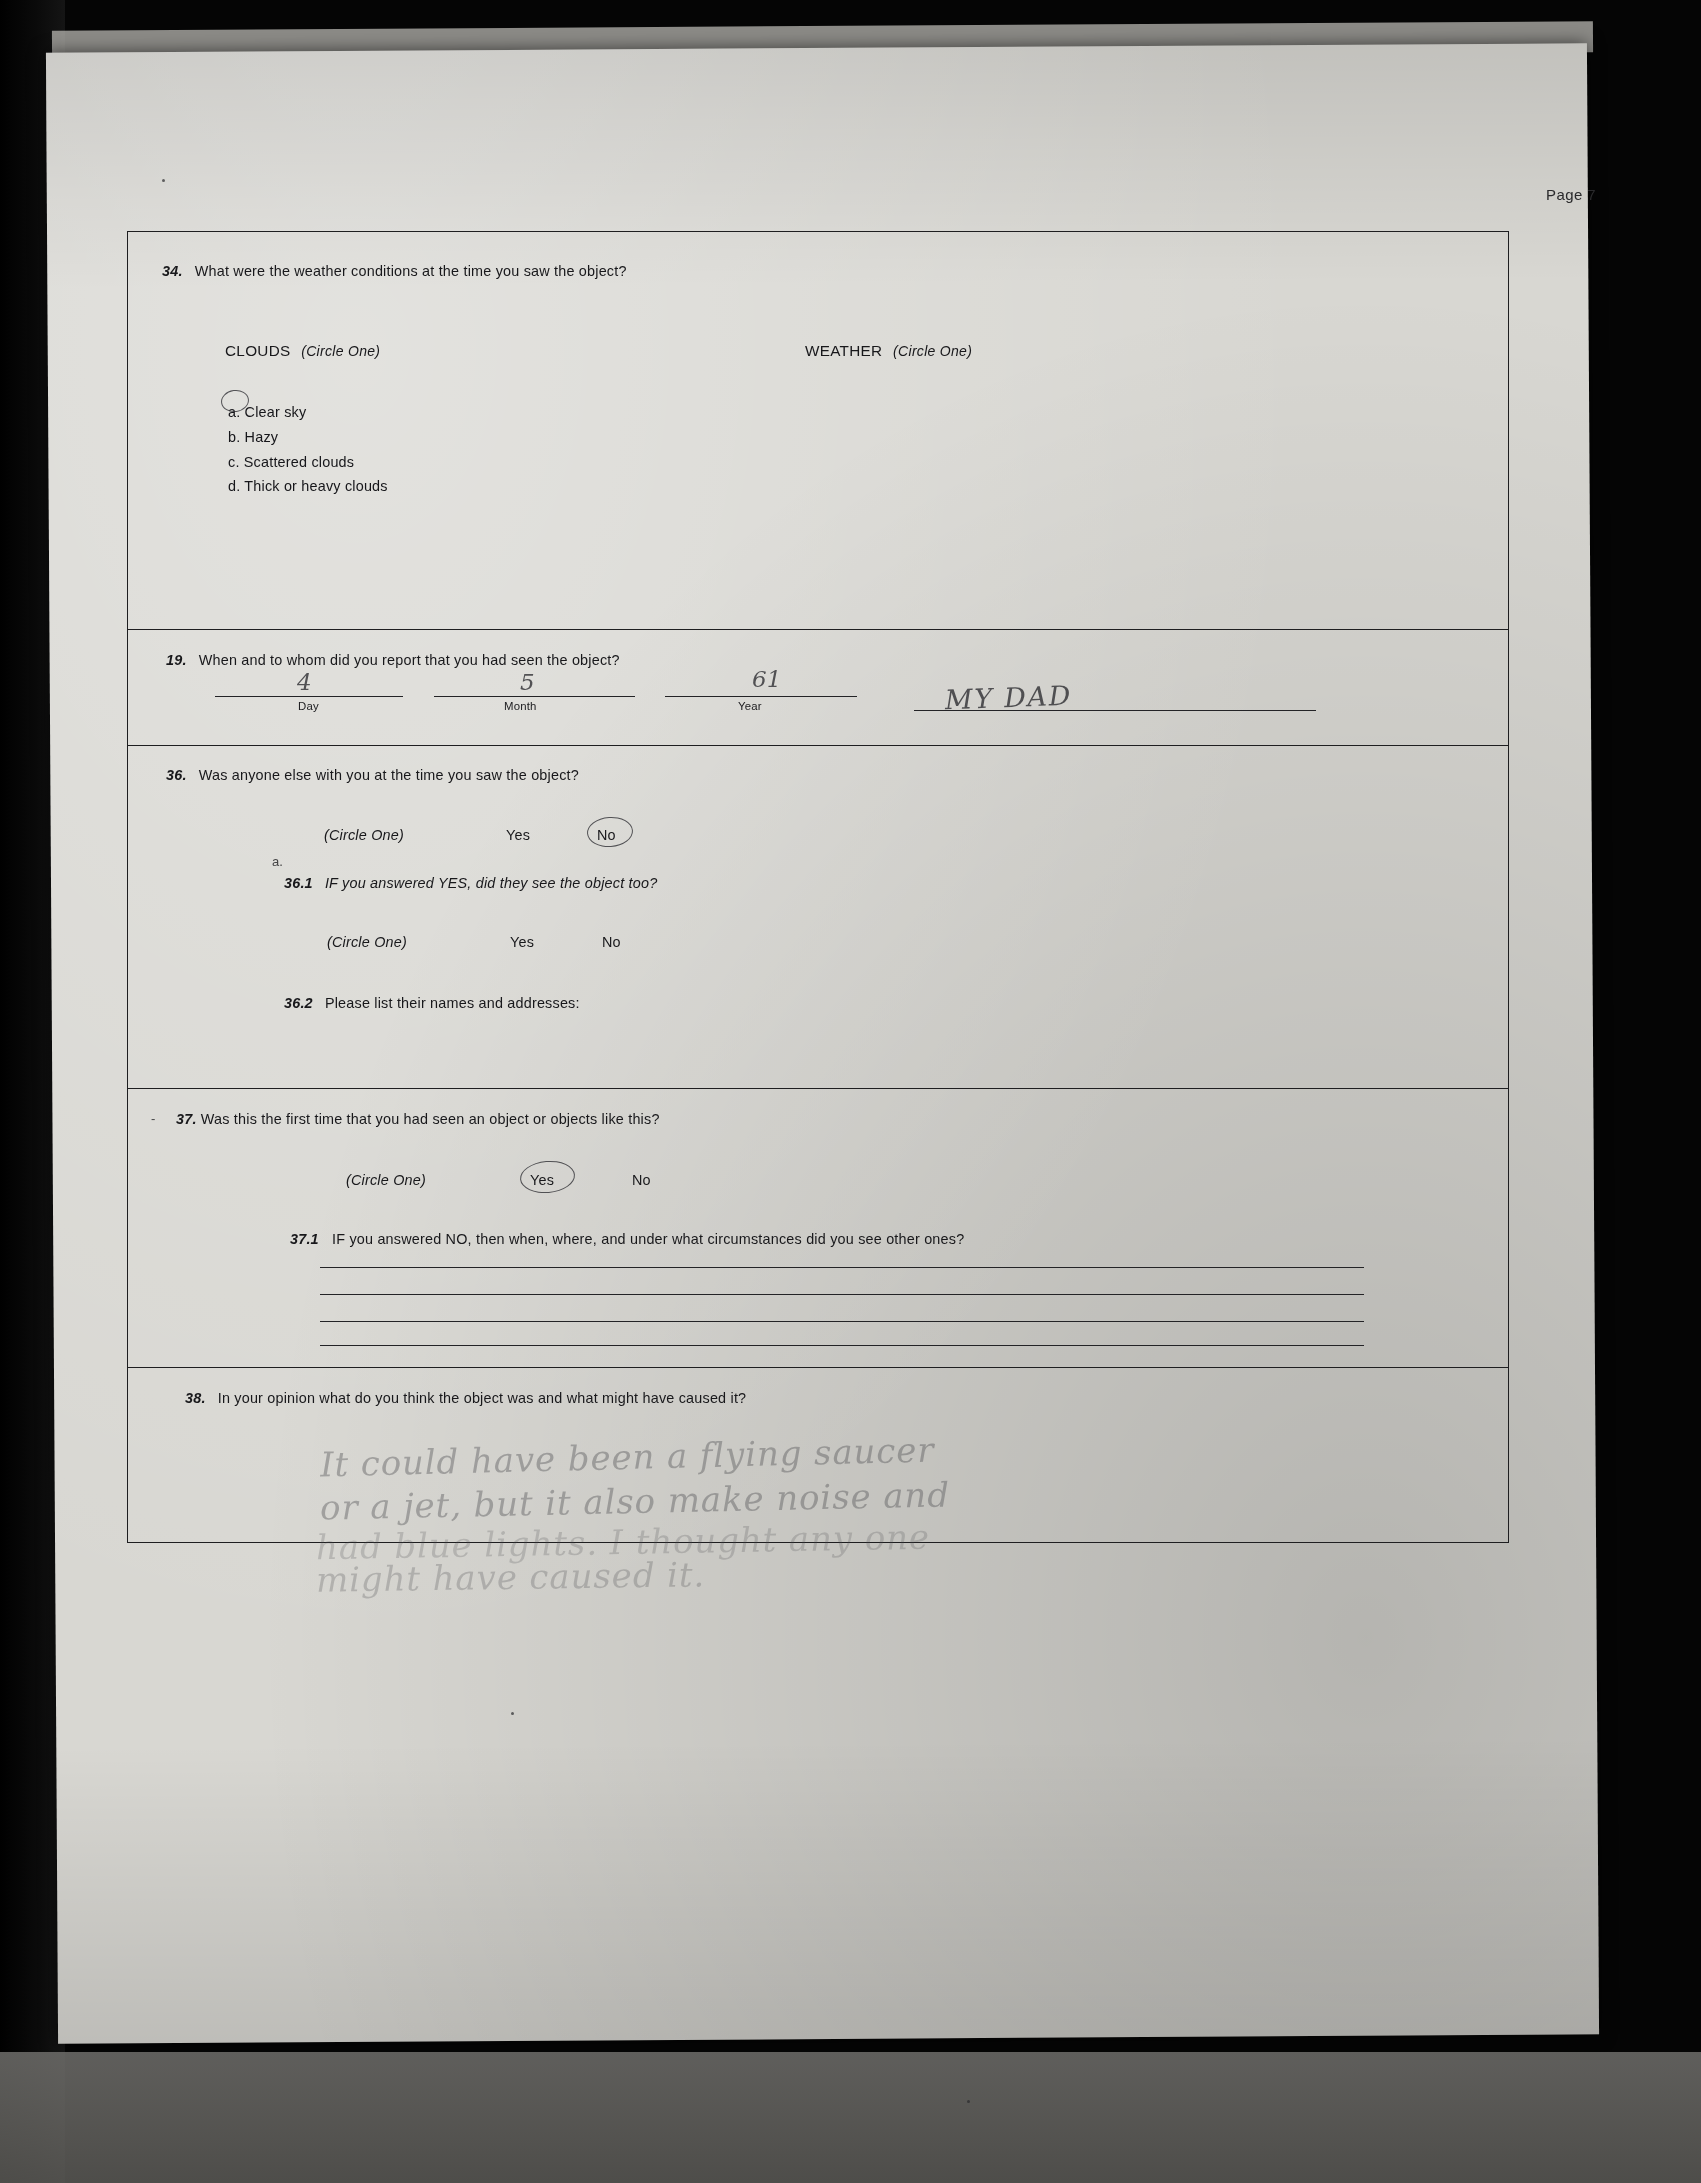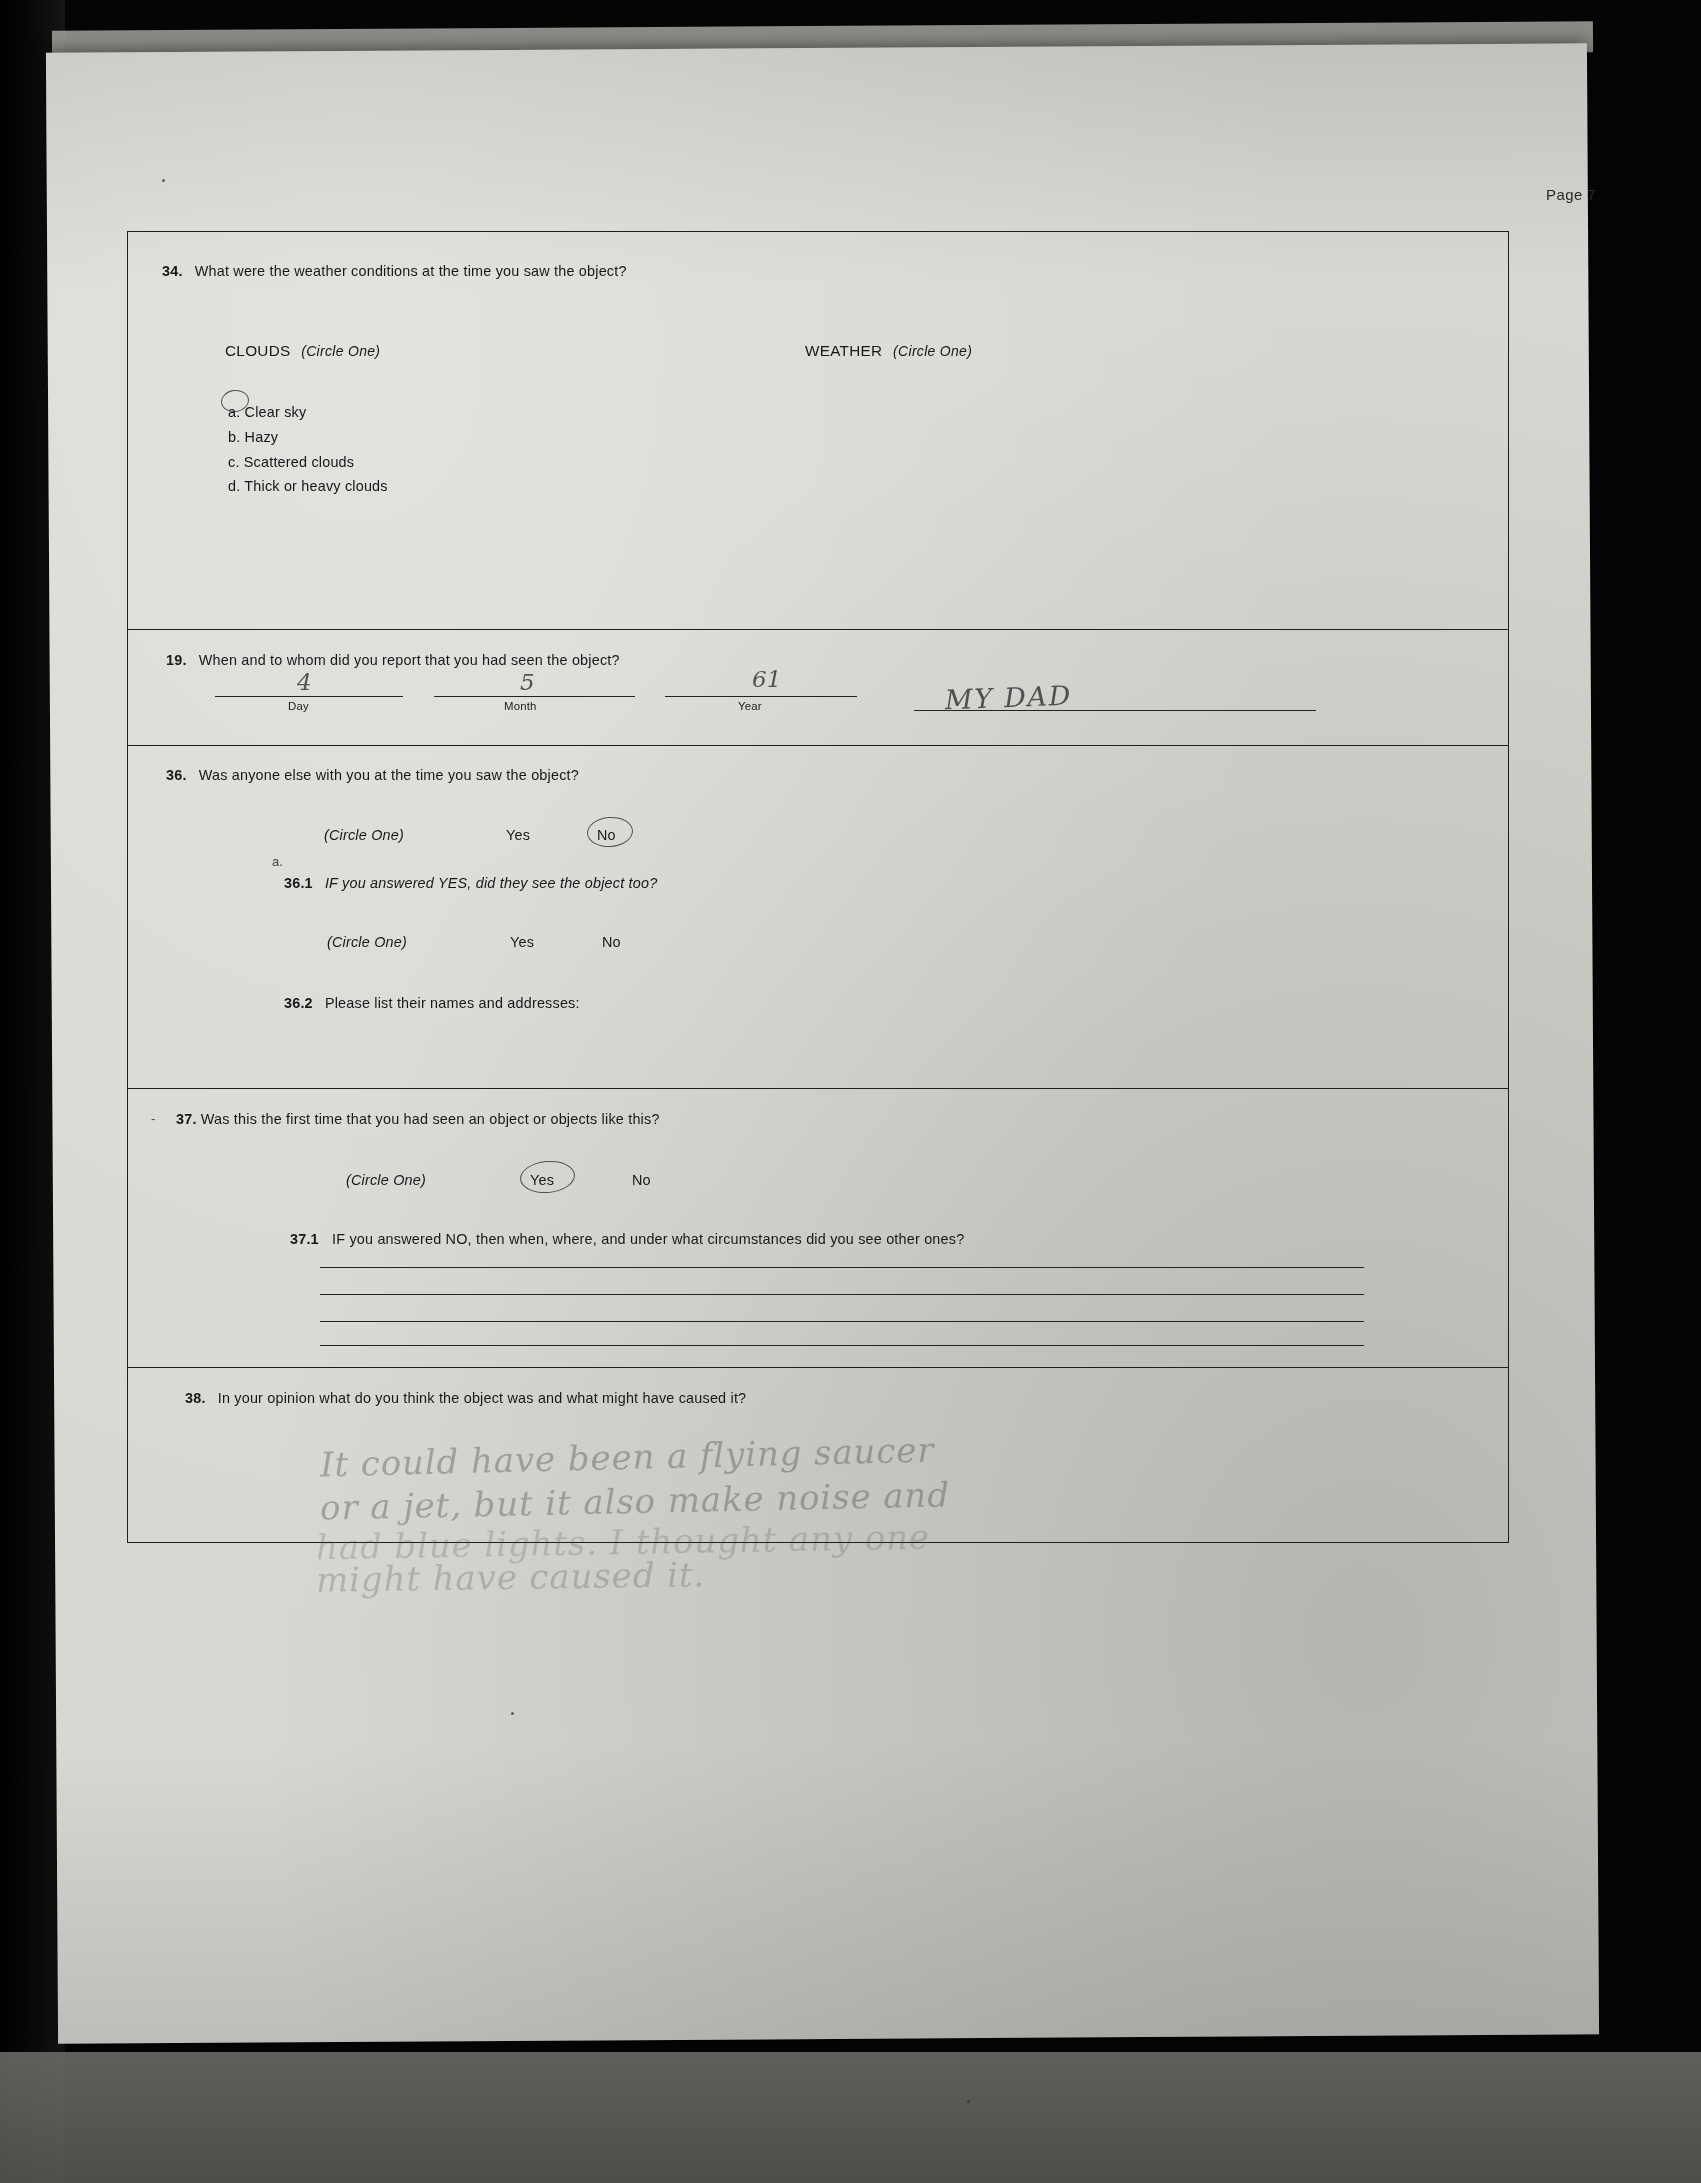--- a/index.html
+++ b/index.html
@@ -105,21 +105,21 @@
   .row-sep.r37 { top: 856px; }
   .row-sep.r38 { top: 1135px; }
 
   .q {
     position: absolute;
     font-size: 14.4px;
     line-height: 1.35;
     color: #18181b;
     letter-spacing: 0.2px;
   }
-  .qnum { font-weight: 600; }
+  .qnum { font-weight: 600; font-style: italic; }
   .ital { font-style: italic; }
   .hdr { font-size: 15.3px; letter-spacing: 0.3px; }
 
   .col-list {
     position: absolute;
     font-size: 14.4px;
     line-height: 1.72;
     letter-spacing: 0.2px;
   }
   .col-list div { white-space: nowrap; }
@@ -227,21 +227,21 @@
     <div class="q" style="left:38px; top:419px;">
       <span class="qnum">19.</span>
       <span style="margin-left:7.9px;">When and to whom did you report that you had seen the object?</span>
     </div>
 
     <div class="uline" style="left:87px; top:464px; width:188px;"></div>
     <div class="uline" style="left:306px; top:464px; width:201px;"></div>
     <div class="uline" style="left:537px; top:464px; width:192px;"></div>
     <div class="uline" style="left:786px; top:478px; width:402px;"></div>
 
-    <div class="ulabel" style="left:160px; top:468px;">Day</div>
+    <div class="ulabel" style="left:170px; top:468px;">Day</div>
     <div class="ulabel" style="left:376px; top:468px;">Month</div>
     <div class="ulabel" style="left:610px; top:468px;">Year</div>
 
     <div class="hand ink" style="left:169px; top:437px; font-size:23px;">4</div>
     <div class="hand ink light" style="left:392px; top:437px; font-size:23px;">5</div>
     <div class="hand ink" style="left:624px; top:434px; font-size:23px;">61</div>
     <div class="hand ink" style="left:817px; top:450px; font-size:27px; letter-spacing:1.7px; transform:rotate(-2deg);">MY DAD</div>
 
     <div class="q" style="left:38px; top:534px;">
       <span class="qnum">36.</span>

